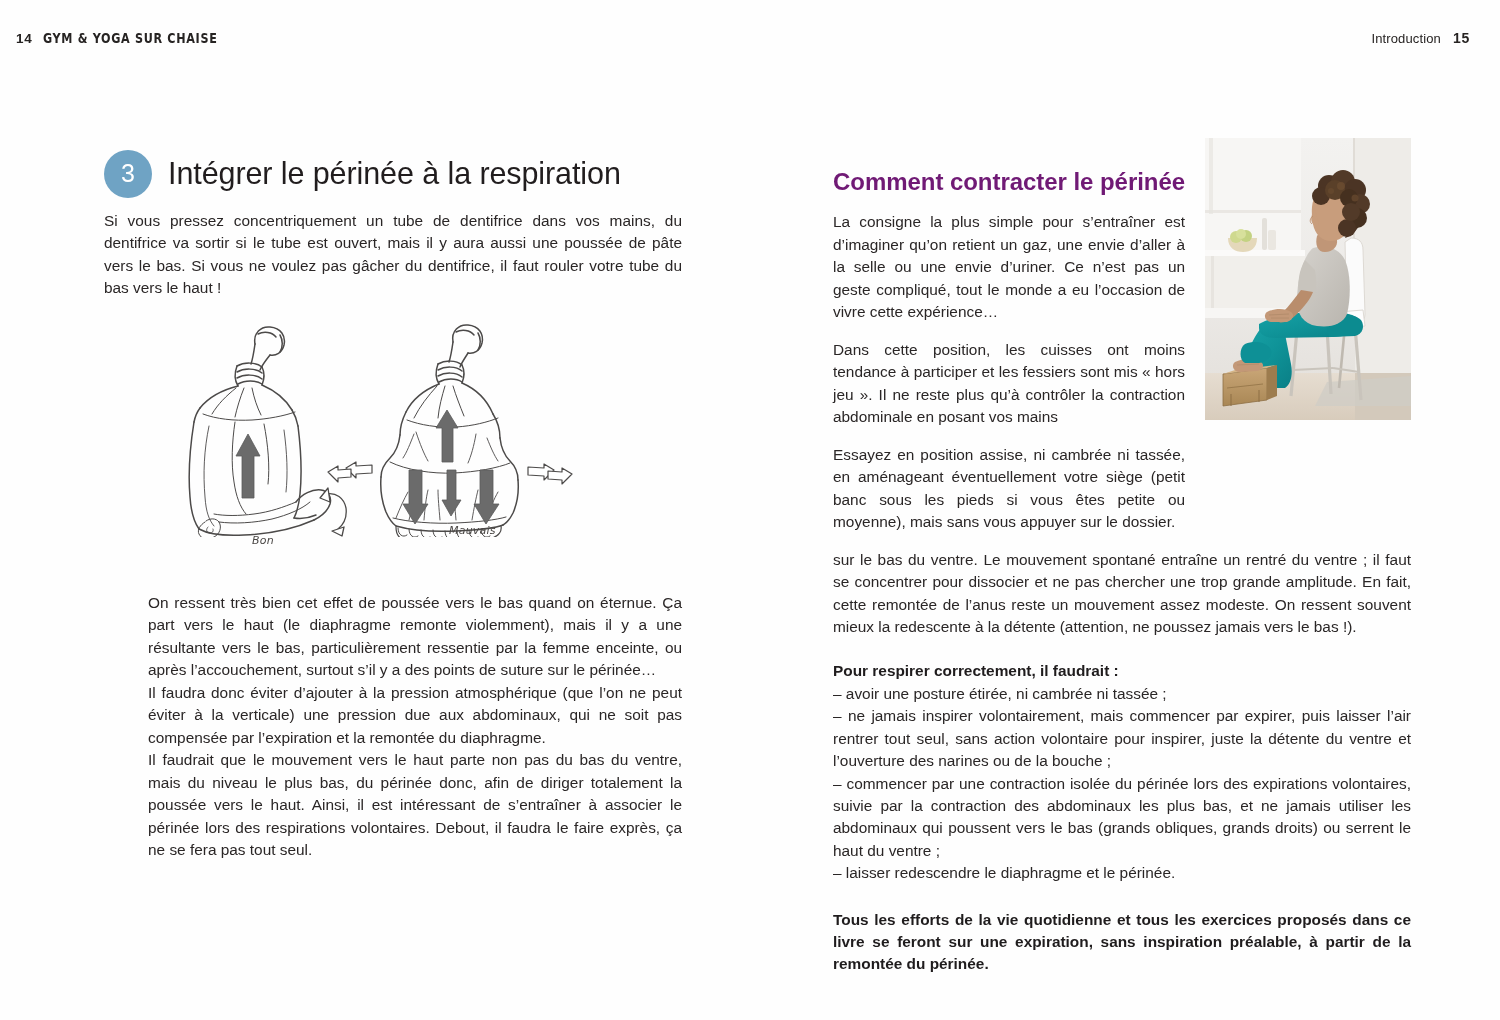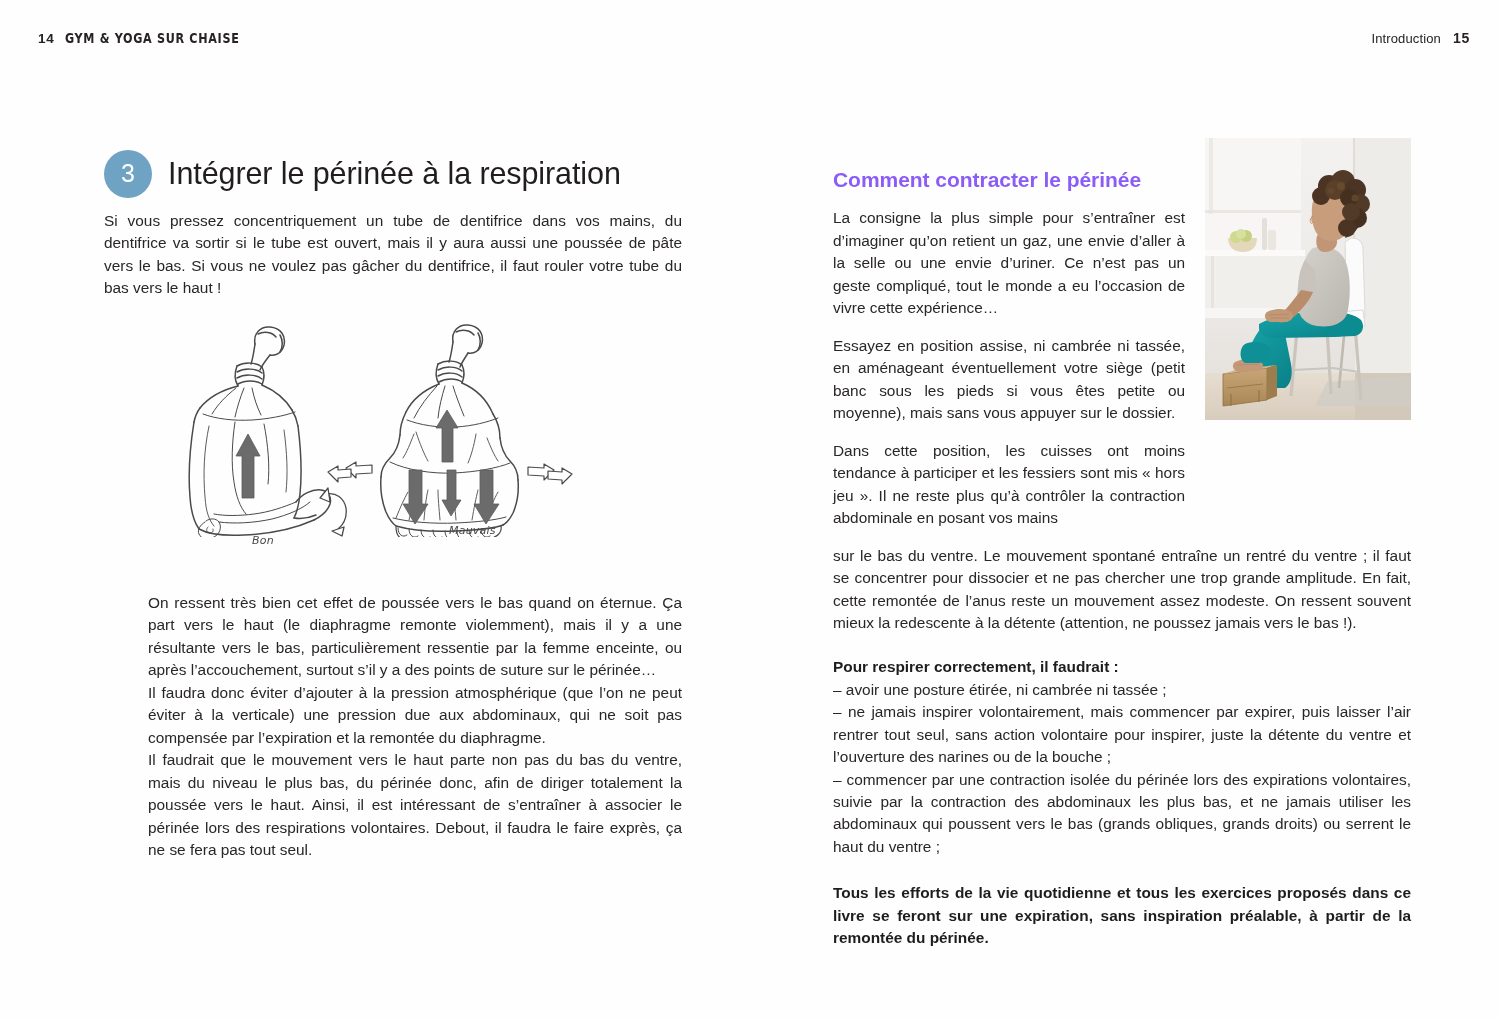--- a/index.html
+++ b/index.html
@@ -25,21 +25,21 @@
   
   .runhead {
     position: absolute;
     top: 30px;
     font-size: 13.5px;
     font-weight: 700;
     letter-spacing: 0.055em;
     color: #262322;
     white-space: nowrap;
   }
-  .runhead-left { left: 38px; }
+  .runhead-left { left: 16px; }
   .runhead-right { right: 30px; text-align: right; }
   .runhead .folio {
     font-weight: 700;
   }
   .runhead-left .label {
     font-family: "DejaVu Sans", sans-serif;
     font-weight: 700;
     font-stretch: condensed;
     transform: scaleX(0.92);
     display: inline-block;
@@ -136,23 +136,23 @@
   }
 
   
   .right-page {
     position: absolute;
     left: 833px;
     top: 168px;
     width: 578px;
   }
   .right-head {
-    font-size: 21px;
-    font-weight: 700;
-    color: #8b5cf6;
+    font-size: 24px;
+    font-weight: 700;
+    color: #701a75;
     margin: 0 0 6px 0;
     letter-spacing: -0.002em;
   }
   .right-top {
     position: relative;
   }
   .photo-frame {
     float: right;
     width: 206px;
     height: 282px;
@@ -472,31 +472,32 @@
           <path d="M32 227 L54 226" stroke="#b08a6a" stroke-width="0.7" fill="none"></path>
 
           <path d="M40 206 C50 202 62 204 66 212 C68 218 62 224 54 225 L40 225 C34 222 34 210 40 206 Z" fill="#0e9096"></path>
         </svg>
       </div>
 
       <div class="right-head">Comment contracter le périnée</div>
 
       <div class="narrow-col">
         <p>La consigne la plus simple pour s’entraîner est d’imaginer qu’on retient un gaz, une envie d’aller à la selle ou une envie d’uriner. Ce n’est pas un geste compliqué, tout le monde a eu l’occasion de vivre cette expérience…</p>
+        <p>Dans cette position, les cuisses ont moins tendance à participer et les fessiers sont mis « hors jeu ». Il ne reste plus qu’à contrôler la contraction abdominale en posant vos mains</p>
         <p>Essayez en position assise, ni cambrée ni tassée, en aménageant éventuellement votre siège (petit banc sous les pieds si vous êtes petite ou moyenne), mais sans vous appuyer sur le dossier.</p>
-        <p>Dans cette position, les cuisses ont moins tendance à participer et les fessiers sont mis « hors jeu ». Il ne reste plus qu’à contrôler la contraction abdominale en posant vos mains</p>
       </div>
     </div>
 
     <div class="wide-col">
       <p>sur le bas du ventre. Le mouvement spontané entraîne un rentré du ventre ; il faut se concentrer pour dissocier et ne pas chercher une trop grande amplitude. En fait, cette remontée de l’anus reste un mouvement assez modeste. On ressent souvent mieux la redescente à la détente (attention, ne poussez jamais vers le bas !).</p>
 
       <p class="lead-in">Pour respirer correctement, il faudrait :</p>
 
       <p>– avoir une posture étirée, ni cambrée ni tassée ;</p>
       <p>– ne jamais inspirer volontairement, mais commencer par expirer, puis laisser l’air rentrer tout seul, sans action volontaire pour inspirer, juste la détente du ventre et l’ouverture des narines ou de la bouche ;</p>
       <p>– commencer par une contraction isolée du périnée lors des expirations volontaires, suivie par la contraction des abdominaux les plus bas, et ne jamais utiliser les abdominaux qui poussent vers le bas (grands obliques, grands droits) ou serrent le haut du ventre ;</p>
+      <p>– laisser redescendre le diaphragme et le périnée.</p>
 
       <p class="closing">Tous les efforts de la vie quotidienne et tous les exercices proposés dans ce livre se feront sur une expiration, sans inspiration préalable, à partir de la remontée du périnée.</p>
     </div>
   </div>
 
 </div>
 
 </body></html>

